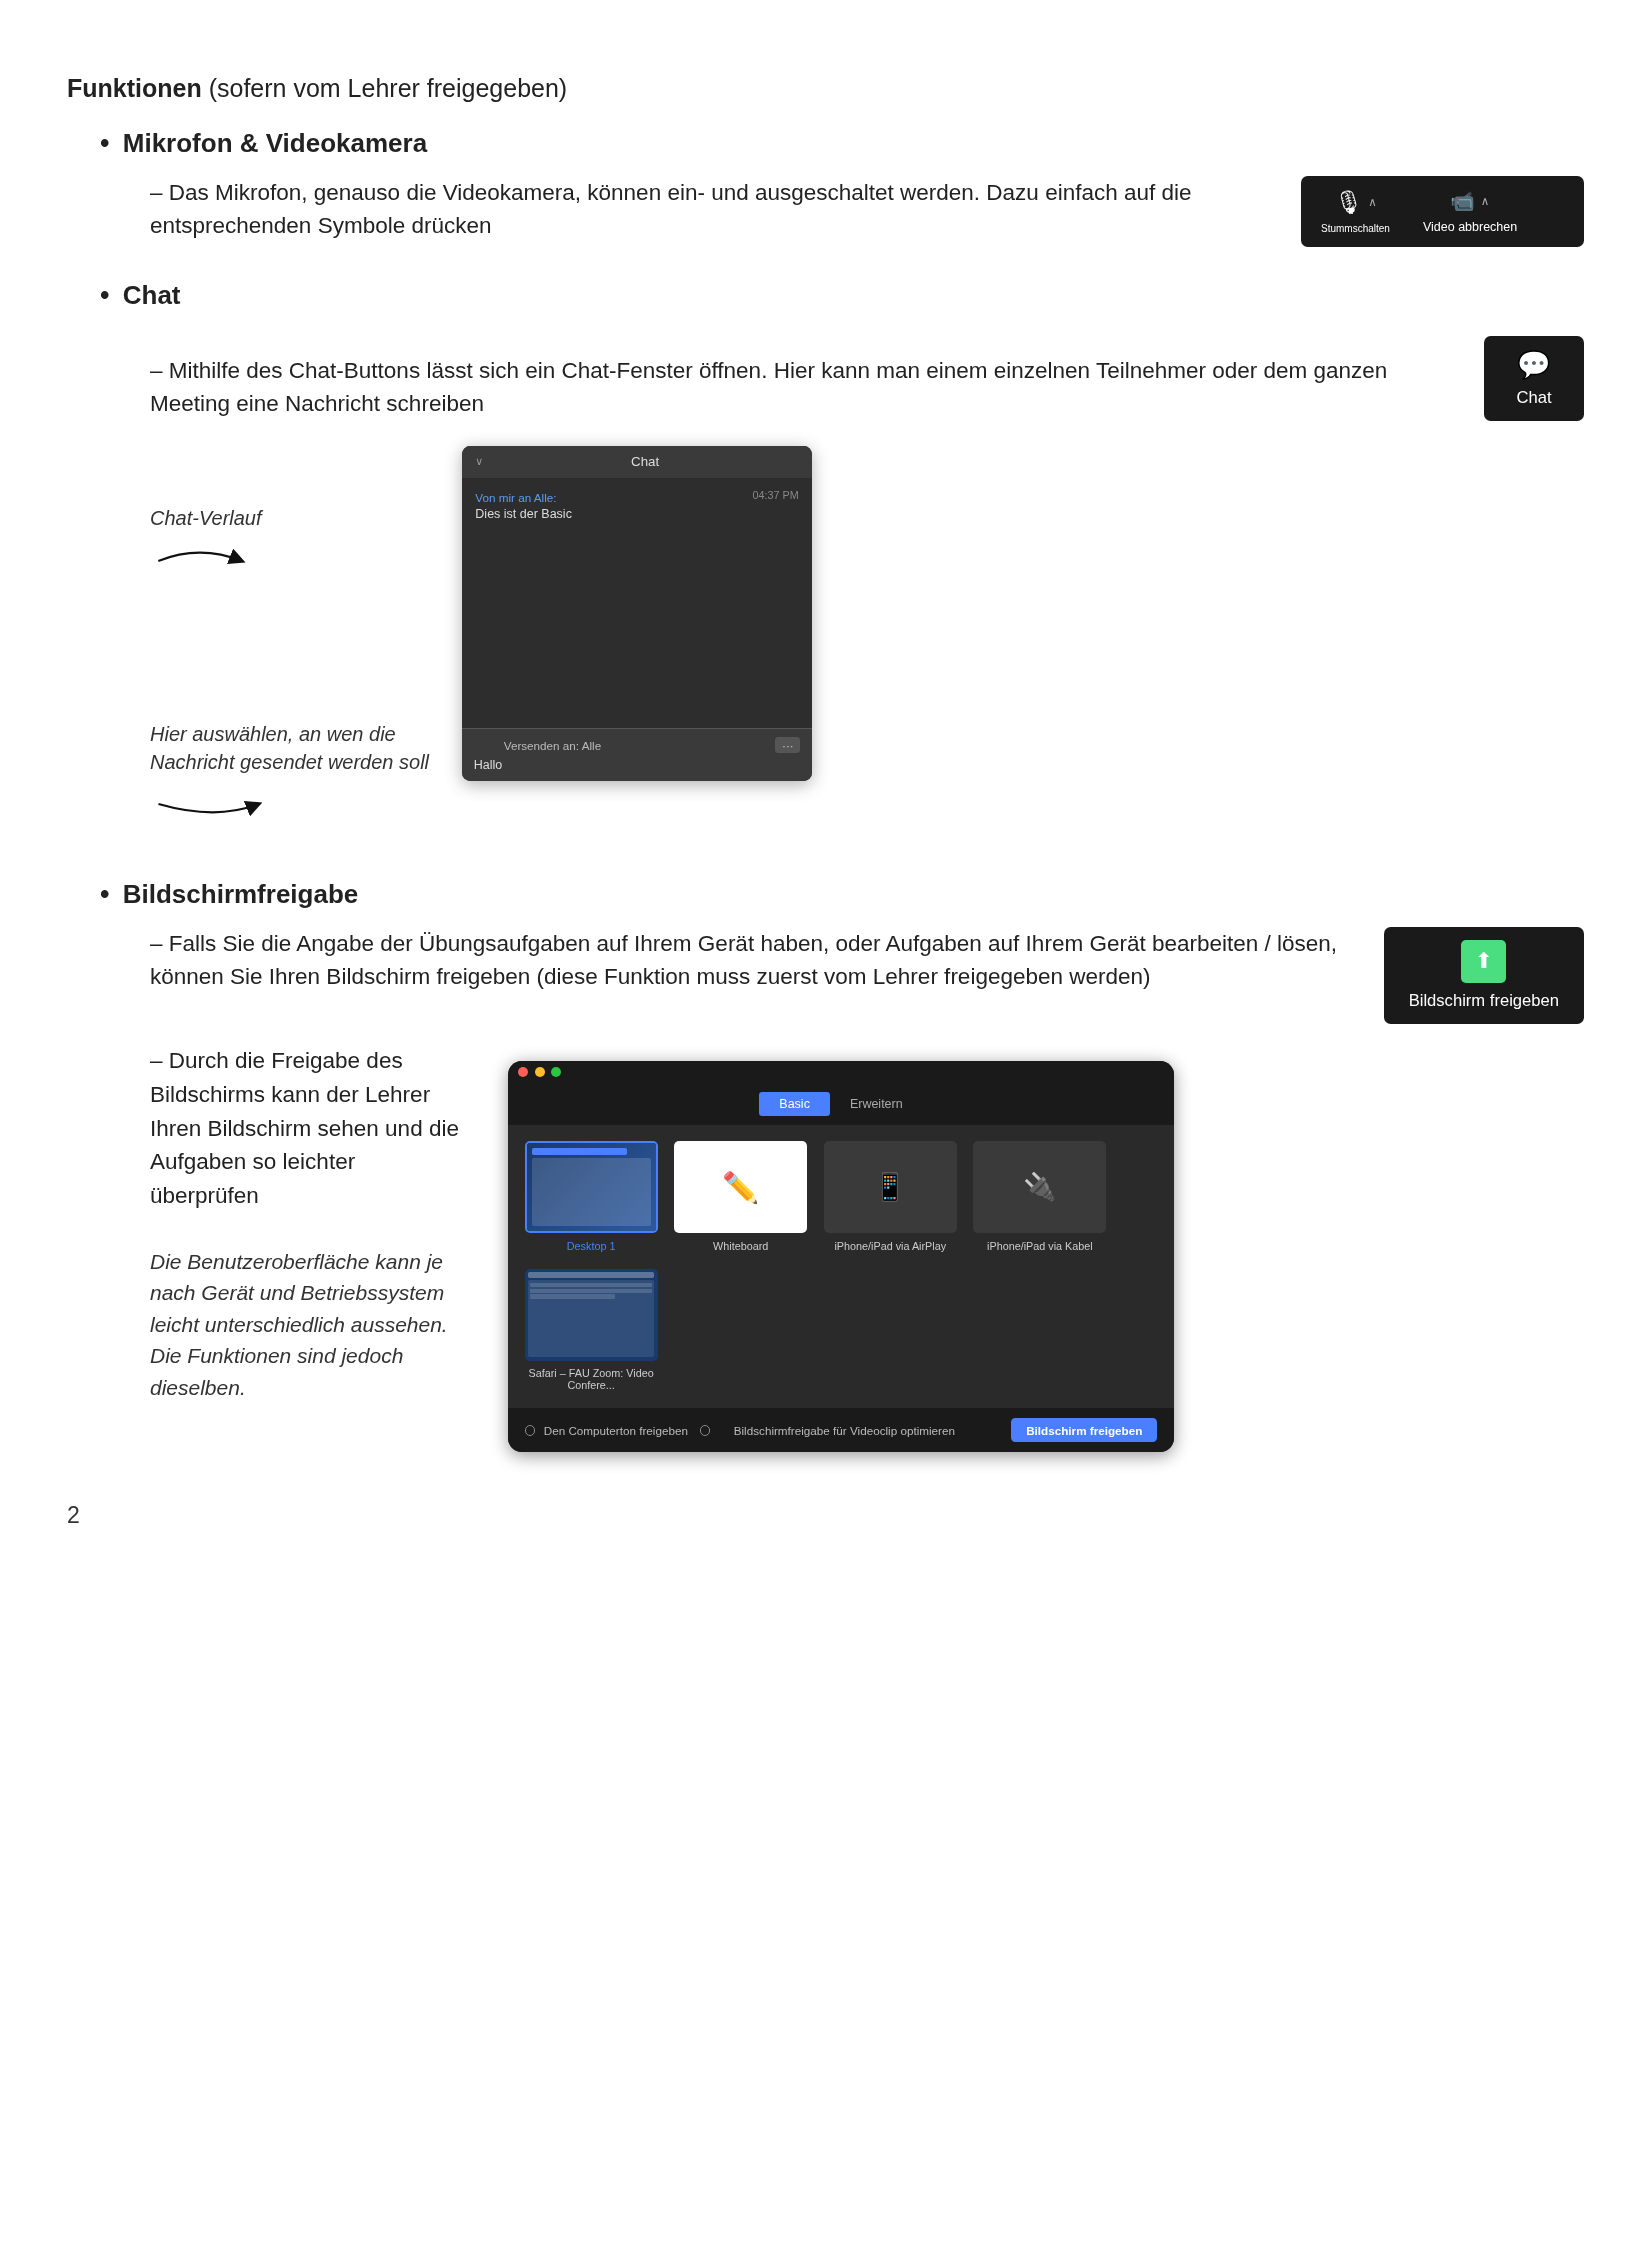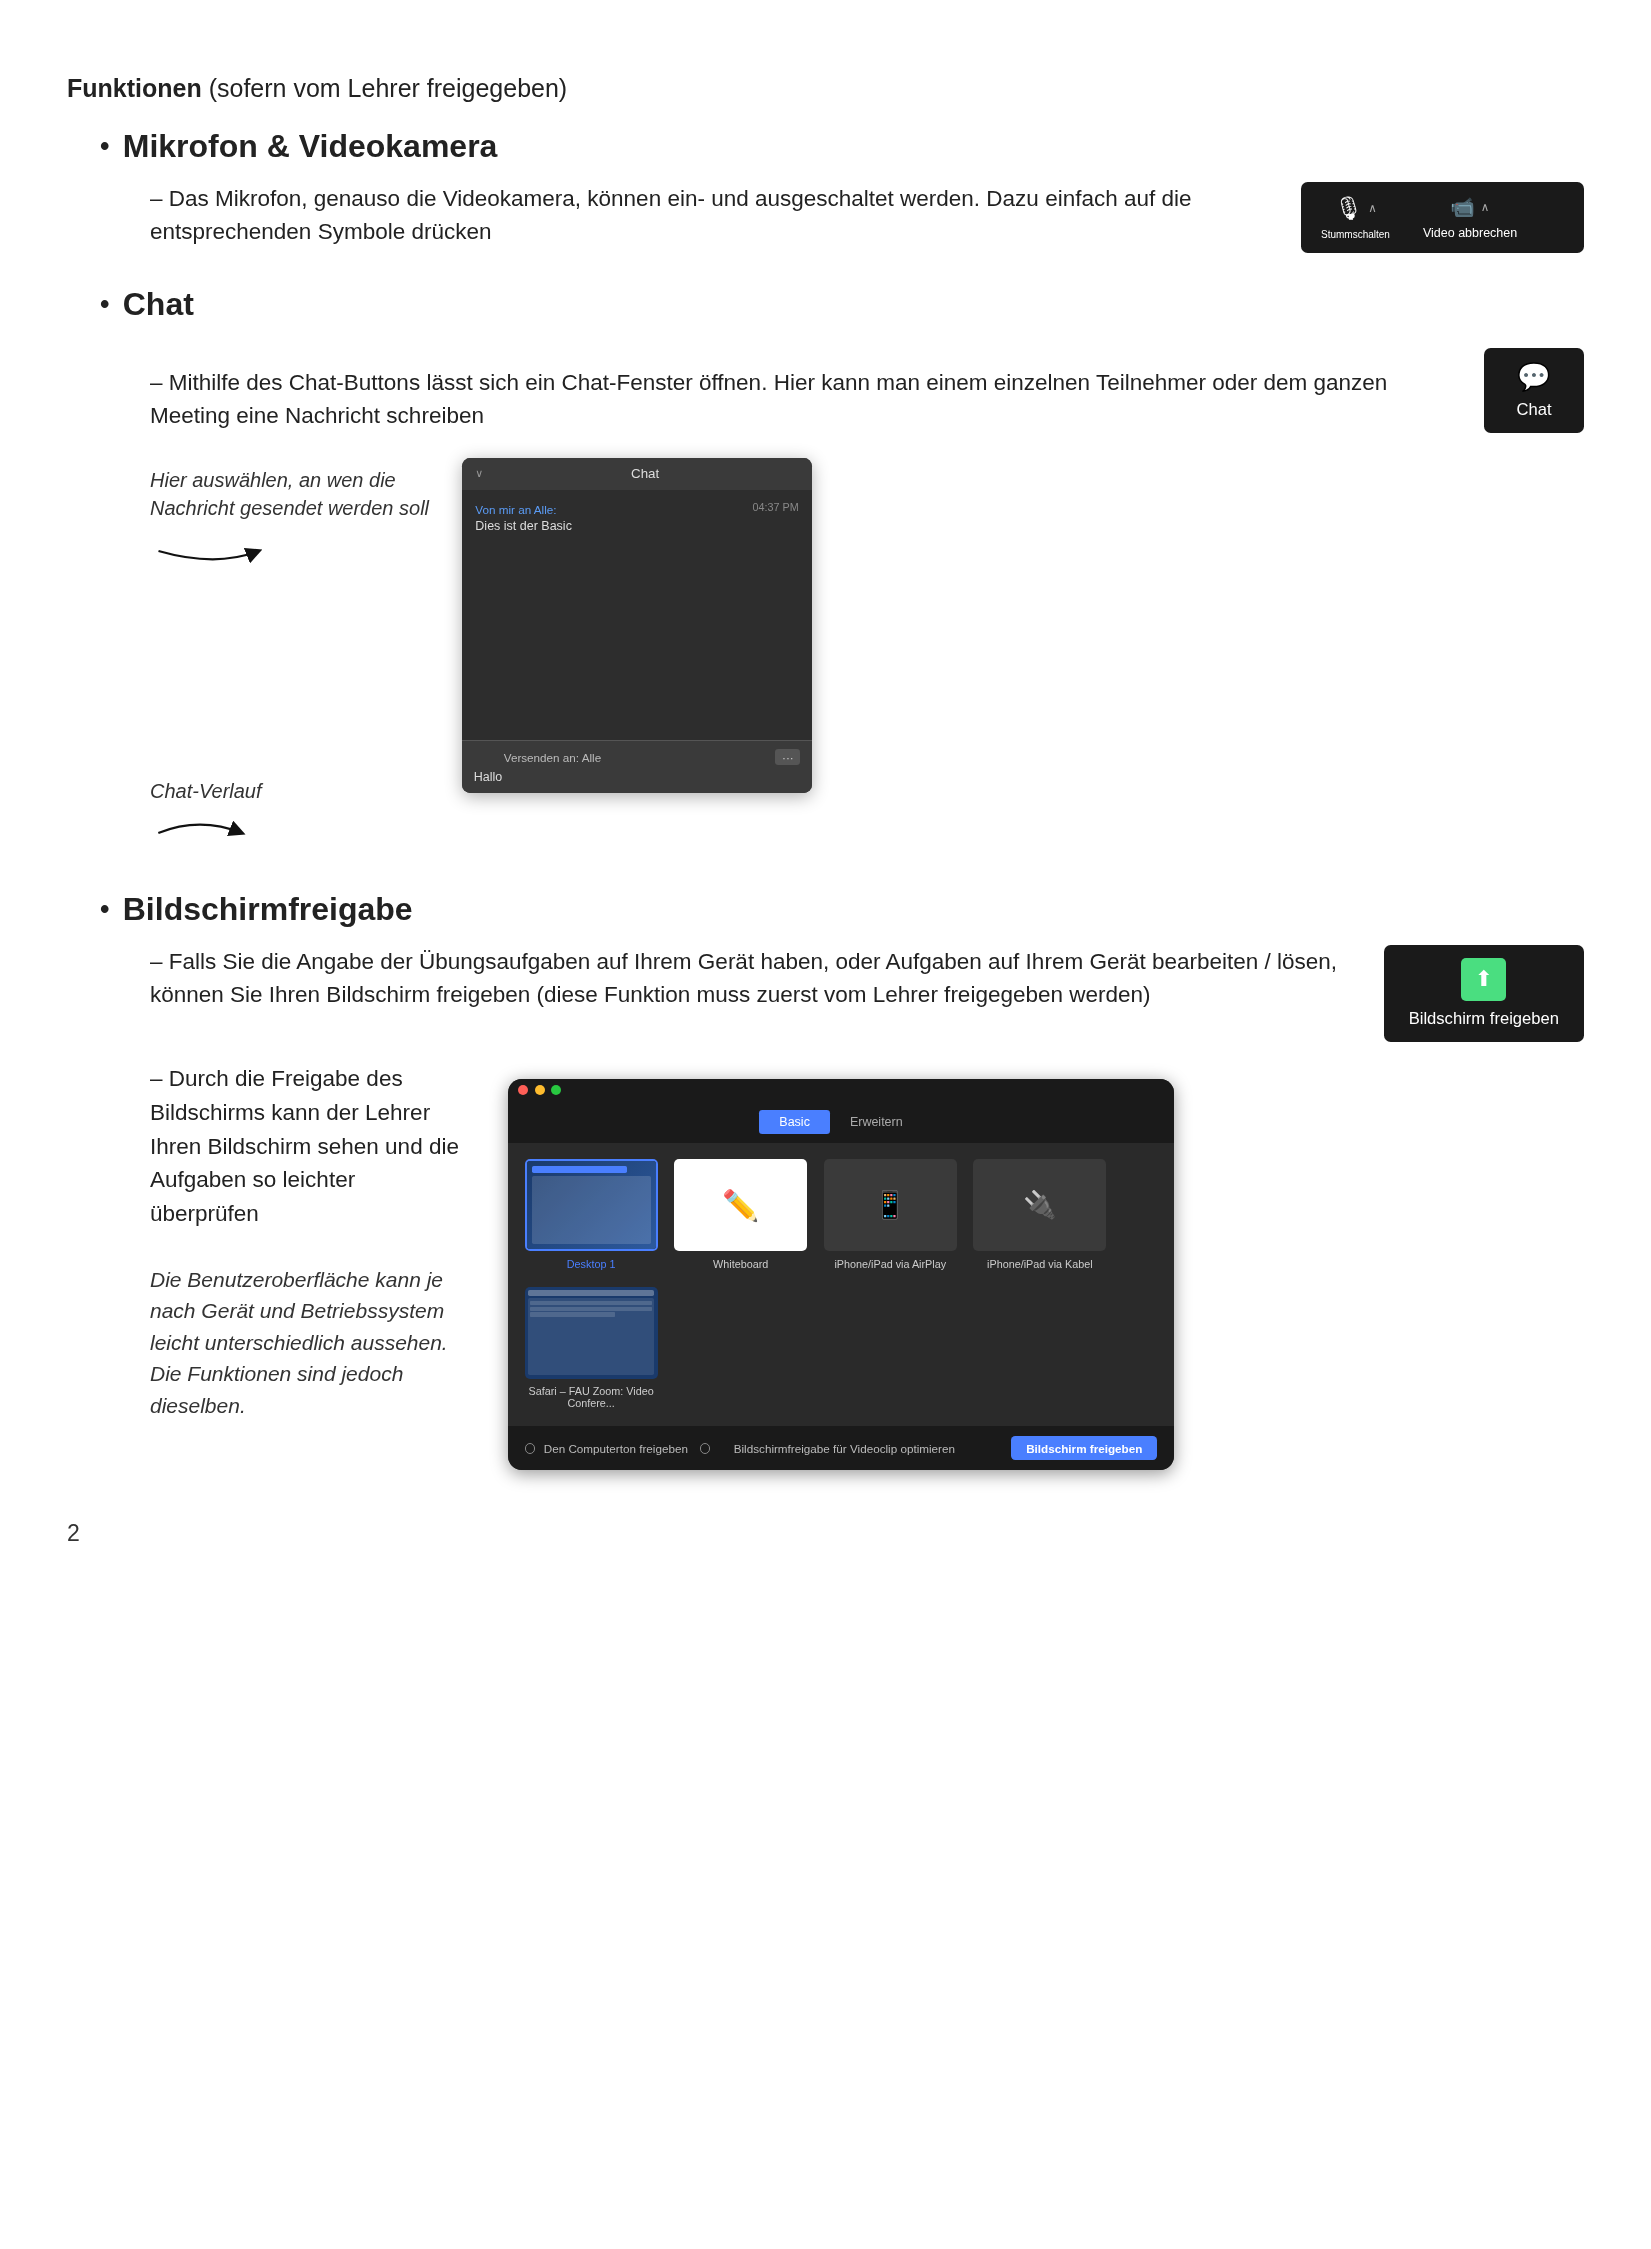--- a/index.html
+++ b/index.html
@@ -17,21 +17,21 @@
       font-weight: 400;
       margin-bottom: 25px;
       margin-top: 24px;
     }
 
     .bullet-level1 {
       margin-left: 33px;
       margin-bottom: 33px;
     }
     .bullet-level1 > .bullet-label {
-      font-size: 32px;
+      font-size: 26px;
       font-weight: 700;
       margin-bottom: 16.6px;
       display: flex;
       align-items: center;
       gap: 8.3px;
     }
     .bullet-level1 > .bullet-label::before {
       content: '•';
       font-size: 27px;
       font-weight: 900;
@@ -469,45 +469,45 @@
       <div class="sub-item-text">Mithilfe des Chat-Buttons lässt sich ein Chat-Fenster öffnen. Hier kann man einem einzelnen Teilnehmer oder dem ganzen Meeting eine Nachricht schreiben</div>
       <div class="chat-button-box">
         <span class="chat-icon-box">💬</span>
         <span>Chat</span>
       </div>
     </div>
 
     <div style="position:relative; display:flex; gap:0; align-items:flex-start; margin-top:25px;">
 
       <div style="display:flex;flex-direction:column;justify-content:space-between;min-height:400px;padding-top:8.3px;margin-right:33px;gap:0;">
+        <div style="margin-top:50px;">
+          <span class="callout-label">Chat-Verlauf</span>
+          
+          <svg width="100" height="50" style="display:block;margin-top:3.3px;" viewBox="0 0 120 60">
+            <path d="M10,30 Q60,10 110,30" stroke="#111" stroke-width="2.5" fill="none" marker-end="url(#arrowhead)"></path>
+            <defs>
+              <marker id="arrowhead" markerWidth="8" markerHeight="8" refX="6" refY="4" orient="auto">
+                <polygon points="0 0, 8 4, 0 8" fill="#111"></polygon>
+              </marker>
+            </defs>
+          </svg>
+        </div>
         <div style="margin-bottom:16.6px;">
           <span class="callout-label" style="white-space:pre-line;">Hier auswählen, an wen die
 Nachricht gesendet werden soll</span>
           
           <svg width="117" height="50" style="display:block;margin-top:3.3px;" viewBox="0 0 140 60">
             <path d="M10,30 Q80,50 130,30" stroke="#111" stroke-width="2.5" fill="none" marker-end="url(#arrowhead2)"></path>
             <defs>
               <marker id="arrowhead2" markerWidth="8" markerHeight="8" refX="6" refY="4" orient="auto">
                 <polygon points="0 0, 8 4, 0 8" fill="#111"></polygon>
               </marker>
             </defs>
           </svg>
         </div>
-        <div style="margin-top:50px;">
-          <span class="callout-label">Chat-Verlauf</span>
-          
-          <svg width="100" height="50" style="display:block;margin-top:3.3px;" viewBox="0 0 120 60">
-            <path d="M10,30 Q60,10 110,30" stroke="#111" stroke-width="2.5" fill="none" marker-end="url(#arrowhead)"></path>
-            <defs>
-              <marker id="arrowhead" markerWidth="8" markerHeight="8" refX="6" refY="4" orient="auto">
-                <polygon points="0 0, 8 4, 0 8" fill="#111"></polygon>
-              </marker>
-            </defs>
-          </svg>
-        </div>
       </div>
 
       <div class="chat-window">
         <div class="chat-window-header">
           <span class="chevron-small">∨</span>
           <span class="chat-window-title">Chat</span>
         </div>
         <div class="chat-messages">
           <div>
             <div class="chat-message-sender">Von mir an Alle:</div>

